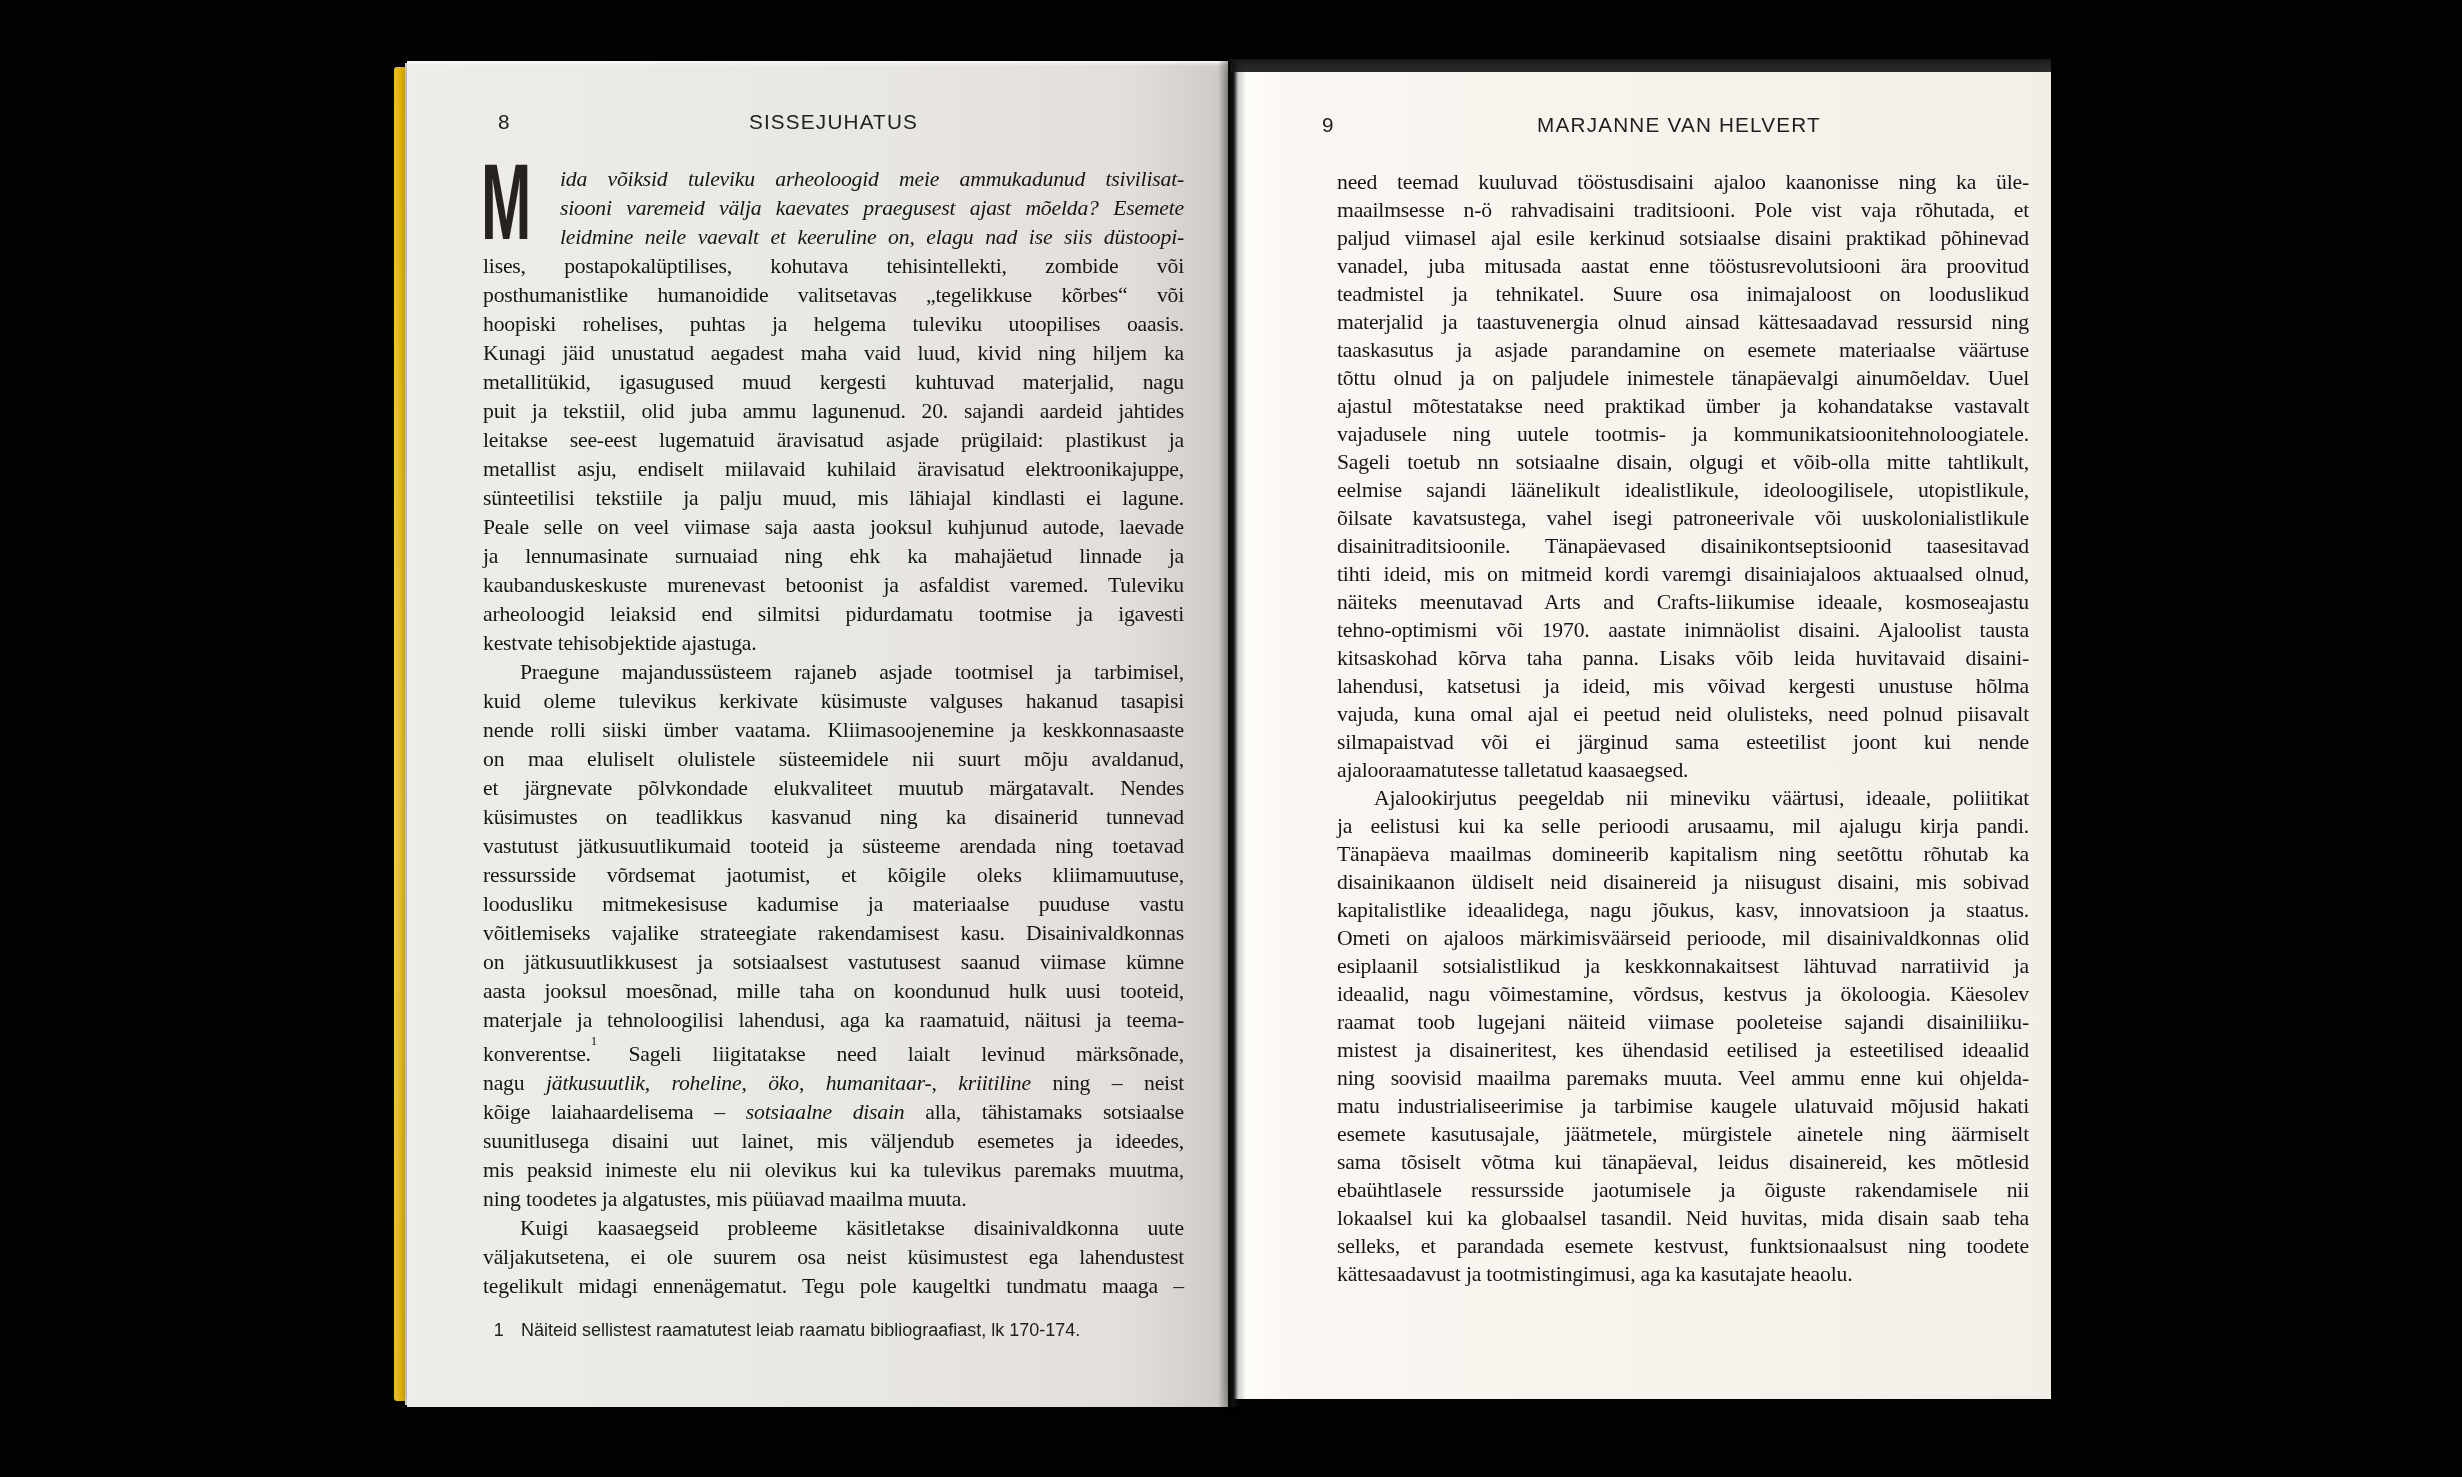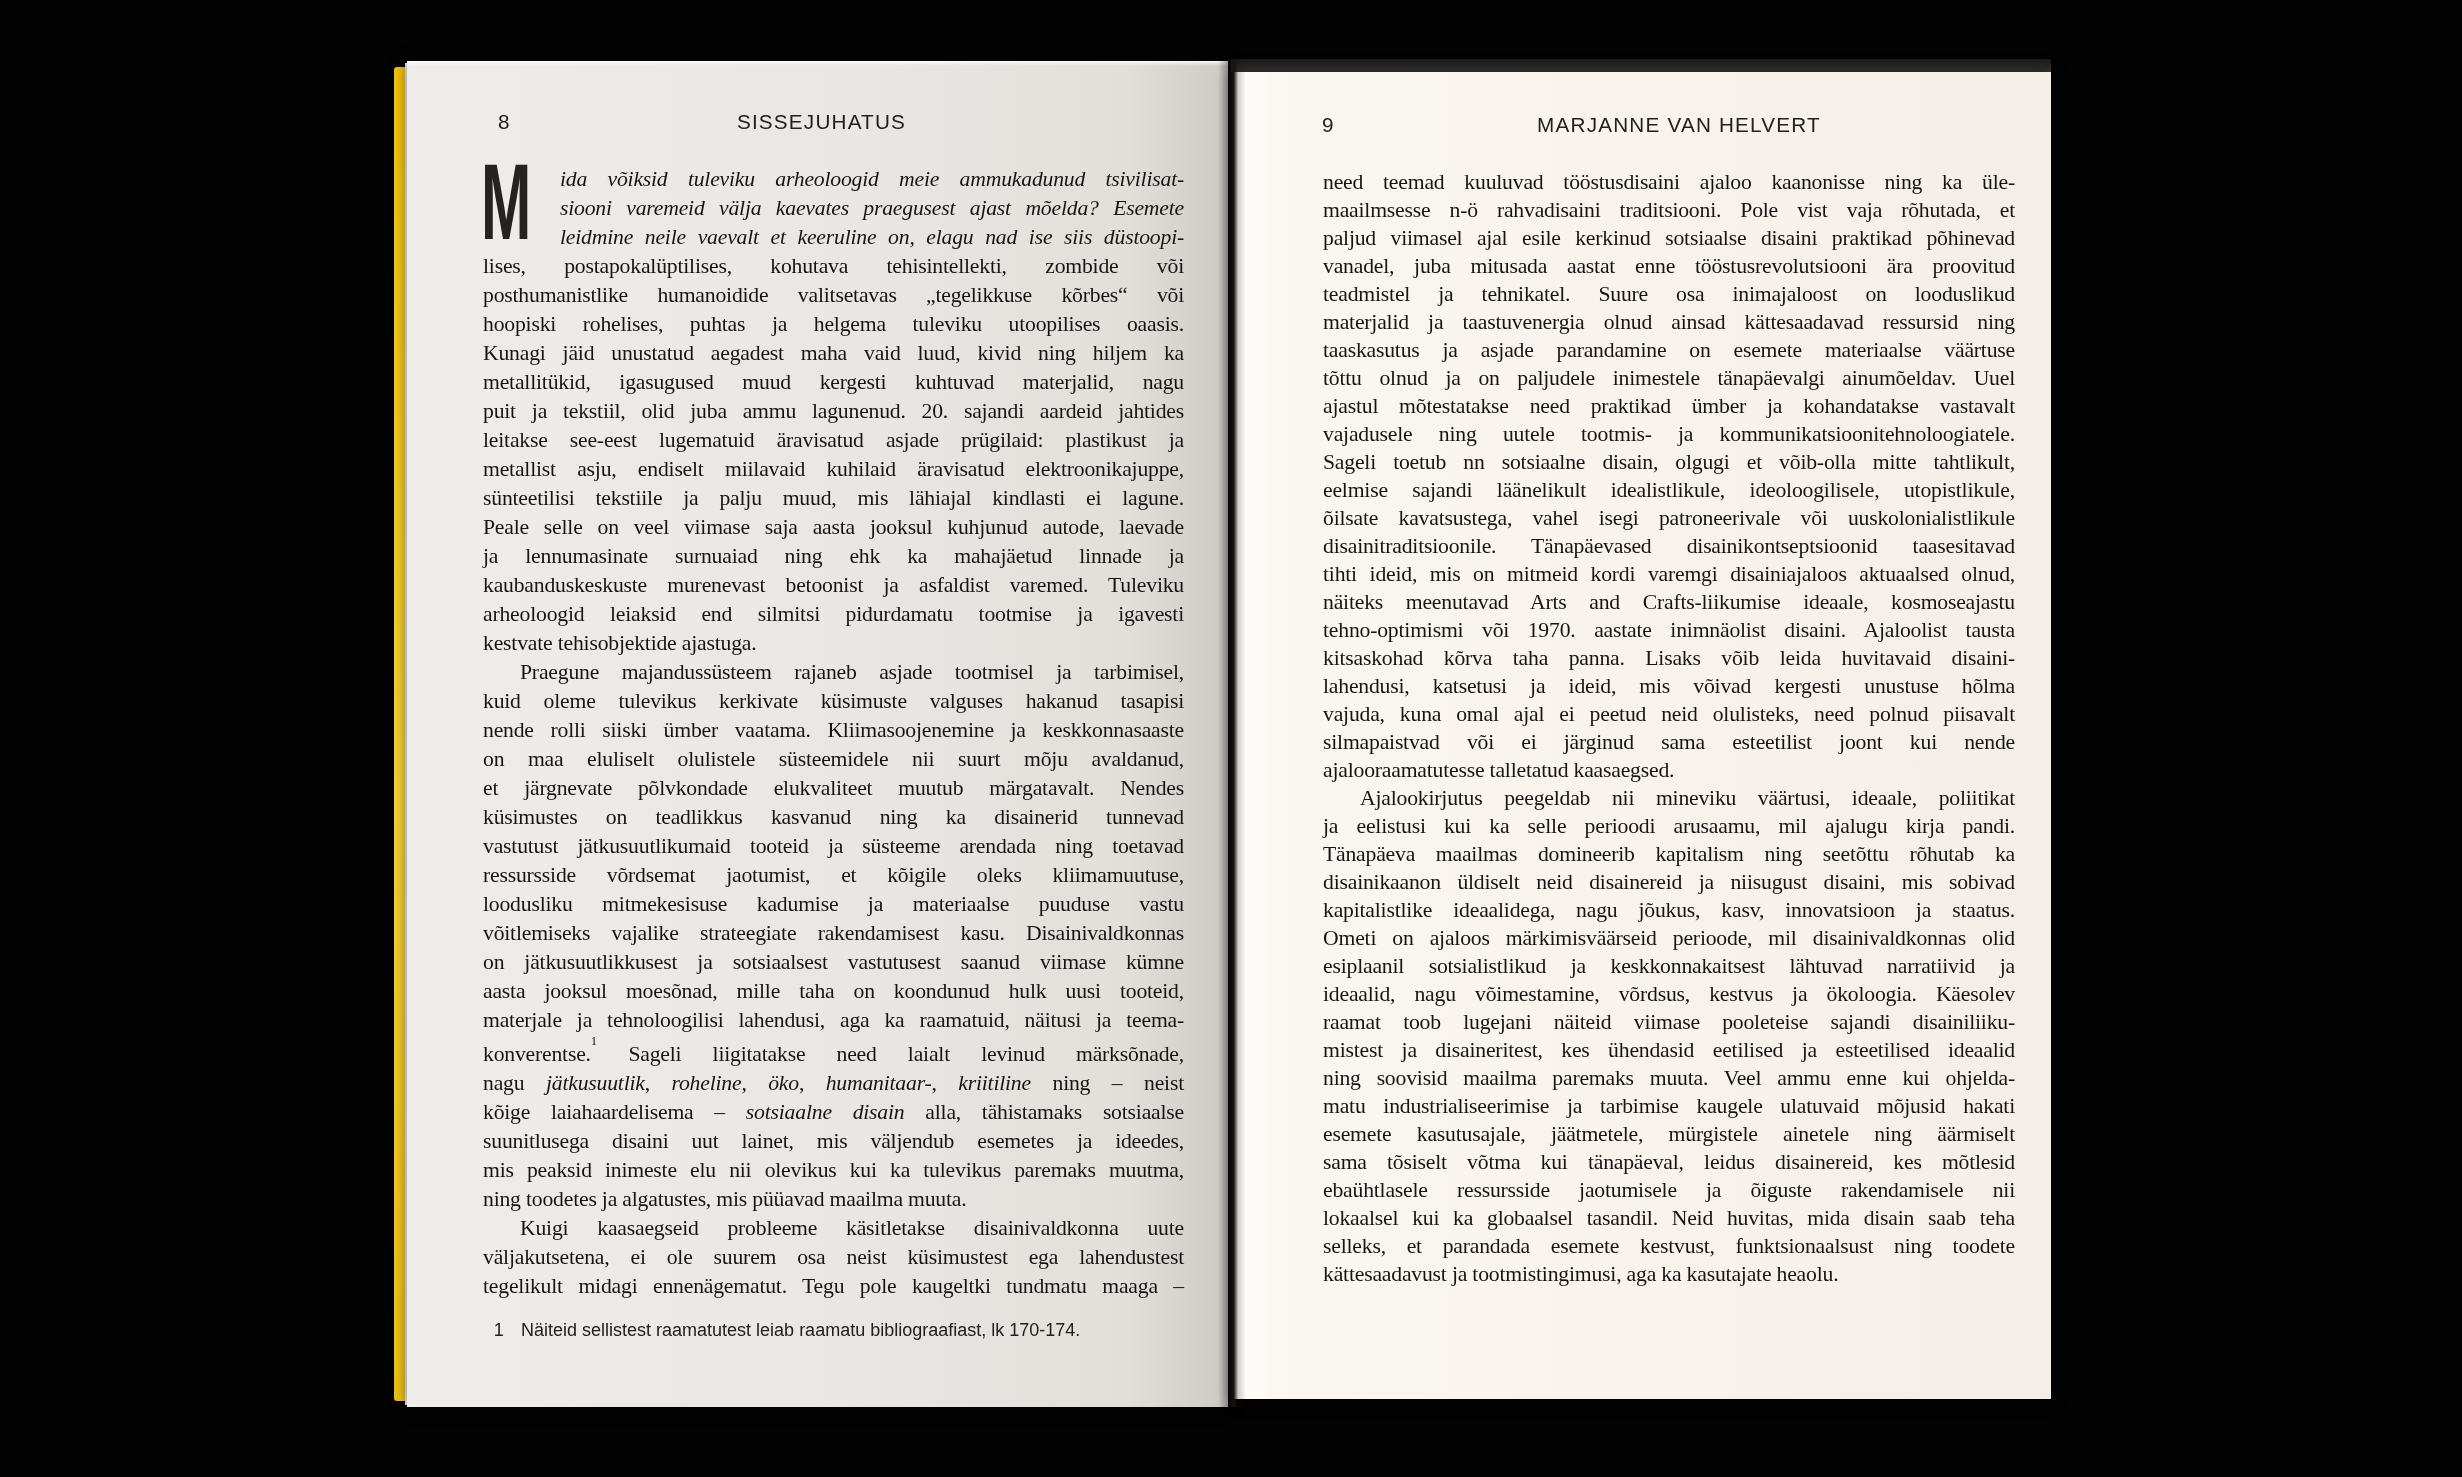--- a/index.html
+++ b/index.html
@@ -20,21 +20,21 @@
   .top-shadow-right{position:absolute;left:1231px;top:59px;width:820px;height:12.8px;
     background:linear-gradient(180deg,#1a1918,#3a3835);}
   .gutter{position:absolute;left:1218px;top:59px;width:27.6px;height:1348px;z-index:5;
     background:linear-gradient(90deg,rgba(0,0,0,0) 0%,rgba(20,18,16,0.38) 40%,#141210 56%,rgba(20,18,16,0.20) 72%,rgba(0,0,0,0) 100%);}
   
   .pagenum{position:absolute;font-family:"Liberation Sans",sans-serif;font-size:20.7px;color:#21201e;}
   .running-head{position:absolute;font-family:"Liberation Sans",sans-serif;font-size:20.7px;
     letter-spacing:1.2px;color:#21201e;text-align:center;}
   .body-text{position:absolute;font-size:21.7px;color:#161514;letter-spacing:-0.2px;}
   .page-left  .body-text{left:76px;top:104px;width:701px;line-height:29px;}
-  .page-right .body-text{left:90px;top:96px;width:692px;line-height:28px;}
+  .page-right .body-text{left:104px;top:96px;width:692px;line-height:28px;}
   .para{position:relative;}
   .line{text-align:justify;text-align-last:justify;}
   .line.last{text-align-last:left;}
   .indent .line:first-child{text-indent:37px;}
   .line.dc{margin-left:77px;font-style:italic;}
   .line em{}
   .line sup{font-size:12.8px;position:relative;top:-7.9px;letter-spacing:0;}
   .dropcap{position:absolute;top:-12.8px;left:-2px;font-family:"Liberation Sans",sans-serif;
     font-weight:700;font-size:108px;line-height:99px;color:#26221f;
     transform:scaleX(0.56);transform-origin:0 0;letter-spacing:0;}
@@ -46,21 +46,21 @@
 </head>
 <body>
 
 <div id="stage">
 
   <div class="edge-yellow"></div>
   <div class="edge-stack-left"></div>
 
   <div class="page page-left">
     <div class="pagenum" style="left:91px;top:49px;">8</div>
-    <div class="running-head" style="left:64px;top:49px;width:701px;">SISSEJUHATUS</div>
+    <div class="running-head" style="left:76px;top:49px;width:701px;">SISSEJUHATUS</div>
 
     <div class="body-text">
       <div class="dropcap">M</div>
     <div class="para">
           <div class="line dc">ida võiksid tuleviku arheoloogid meie ammukadunud tsivilisat-</div>
           <div class="line dc">siooni varemeid välja kaevates praegusest ajast mõelda? Esemete</div>
           <div class="line dc">leidmine neile vaevalt et keeruline on, elagu nad ise siis düstoopi-</div>
           <div class="line">lises, postapokalüptilises, kohutava tehisintellekti, zombide või</div>
           <div class="line">posthumanistlike humanoidide valitsetavas „tegelikkuse kõrbes“ või</div>
           <div class="line">hoopiski rohelises, puhtas ja helgema tuleviku utoopilises oaasis.</div>

